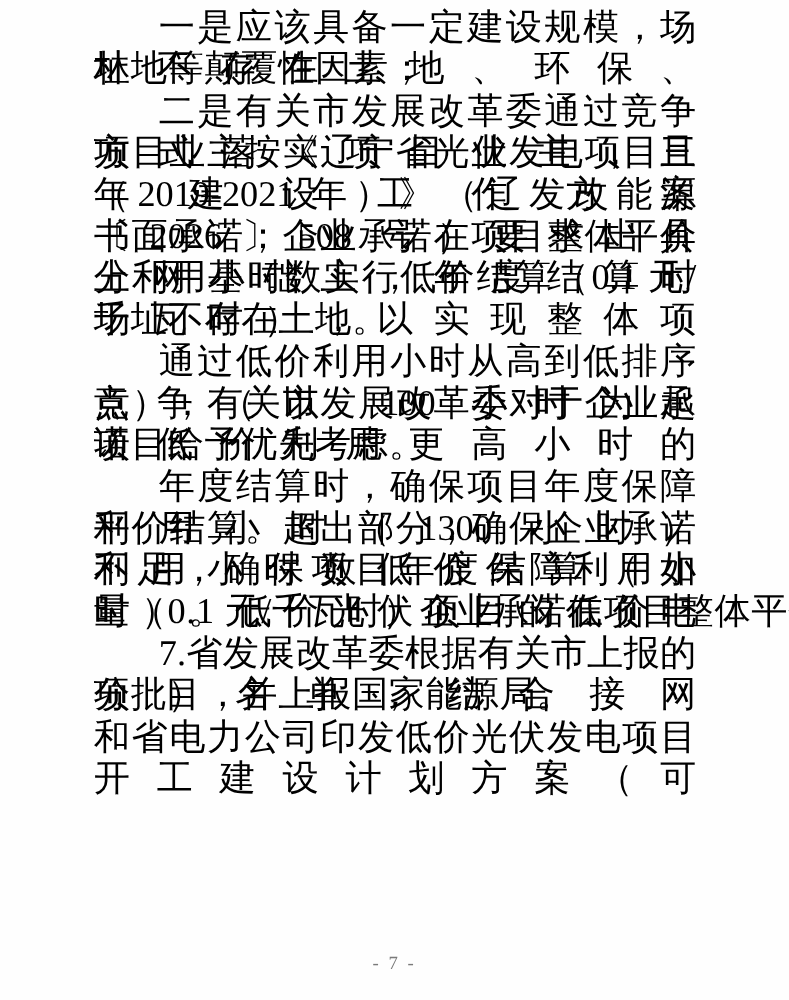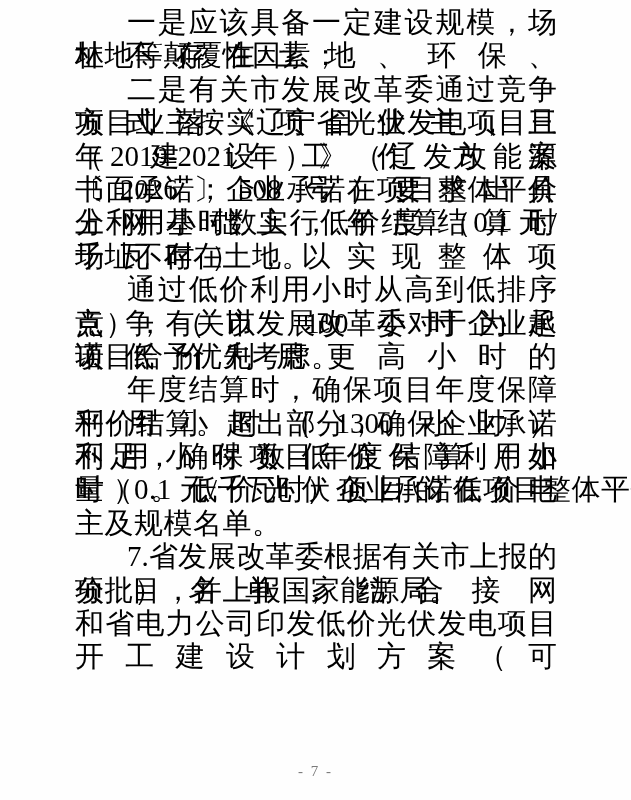--- a/index.html
+++ b/index.html
@@ -63,19 +63,18 @@
     <div class="line justify">书面承诺；企业承诺在项目整体平价上网基础上，年度结算时</div>
     <div class="line justify">分利用小时数实行低价结算（0.1 元/千瓦时），以实现整体项</div>
     <div class="line">场址不存在土地。</div>
     <div class="line indent justify">通过低价利用小时从高到低排序竞争（以 100 小时为起</div>
     <div class="line justify">点），有关市发展改革委对于企业承诺低价利用更高小时的</div>
     <div class="line">项目给予优先考虑。</div>
     <div class="line indent justify">年度结算时，确保项目年度保障利用小时（1300 小时）</div>
     <div class="line justify">平价结算。超出部分，确保企业承诺利用小时数低价结算（如</div>
     <div class="line justify">不足，确保项目年度保障利用小时）。低价光伏项目的低价电</div>
     <div class="line">量（0.1 元/千瓦时）企业承诺在项目整体平价上网基础上。</div>
-    <div class="line">主及规模名单。</div>
     <div class="line indent justify">7.省发展改革委根据有关市上报的项目名单，结合接网</div>
     <div class="line">分批），并上报国家能源局。</div>
     <div class="line justify">和省电力公司印发低价光伏发电项目开工建设计划方案（可</div>
   </div>
   <div class="footer">- 7 -</div>
 </div>
 
 </body></html>

